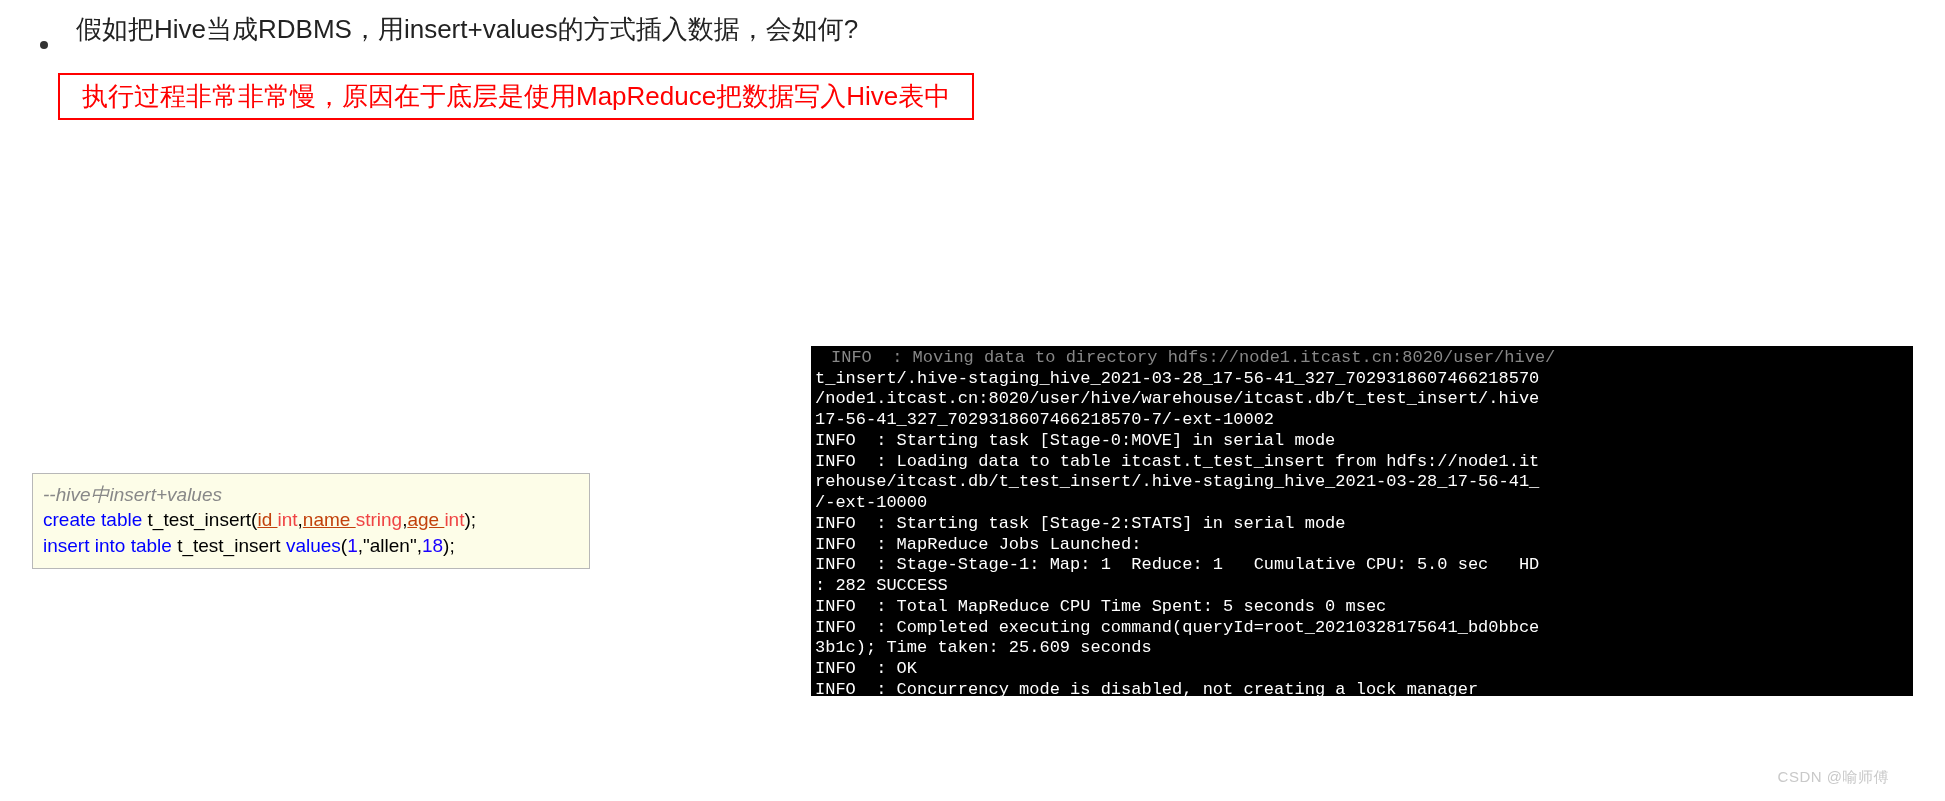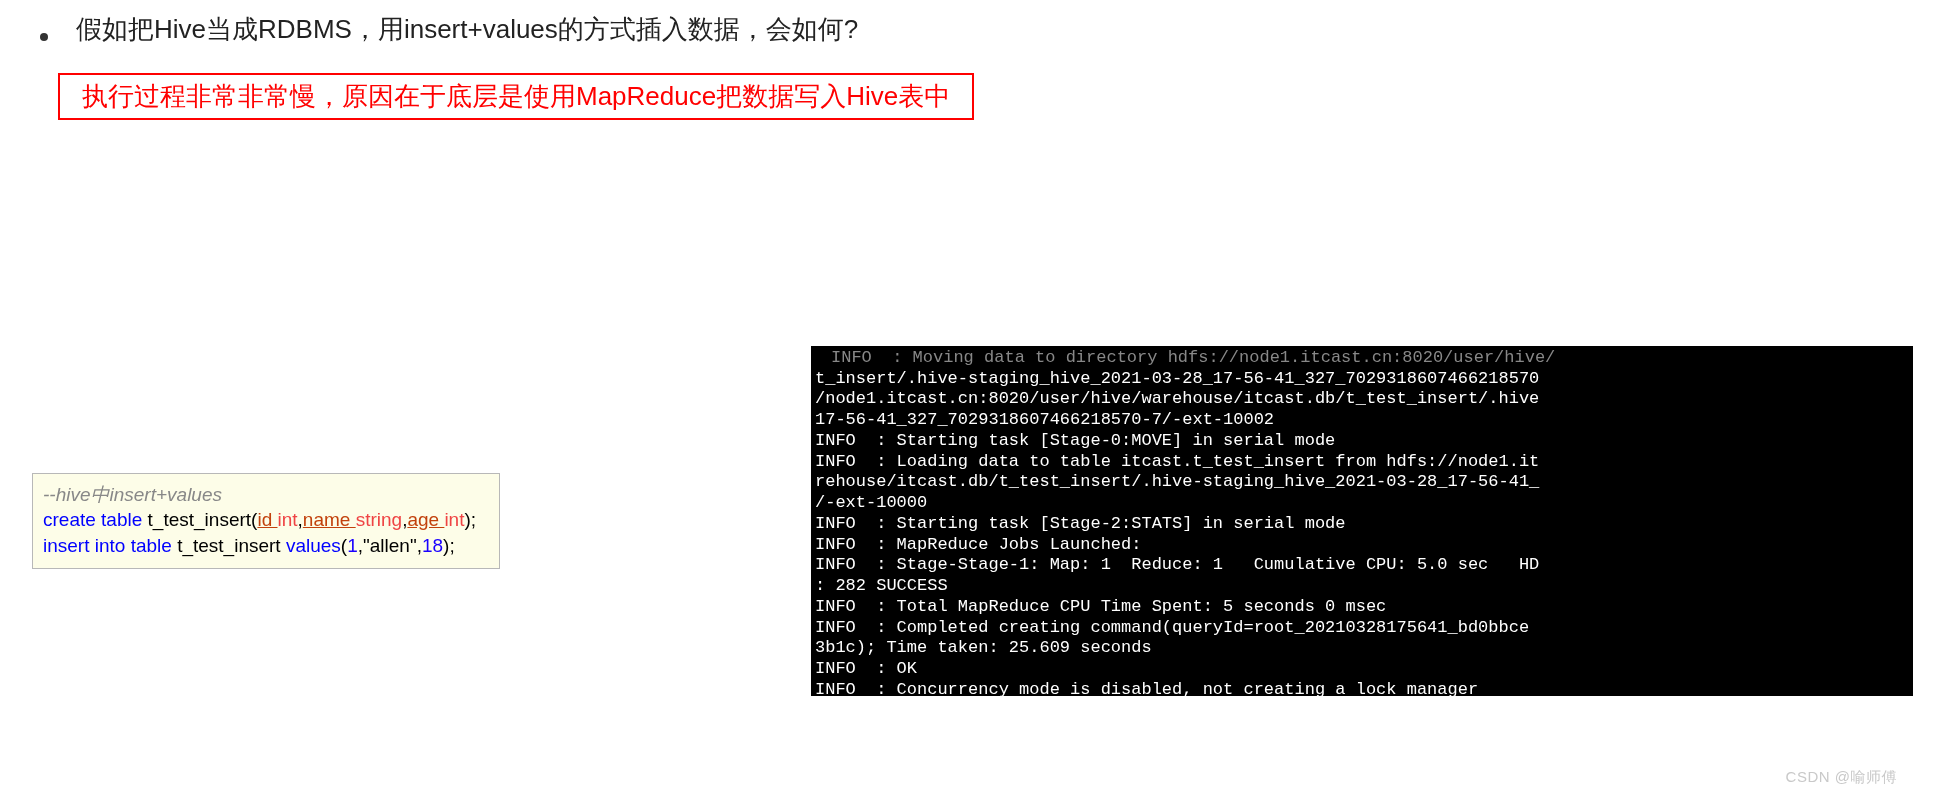--- a/index.html
+++ b/index.html
@@ -9,21 +9,21 @@
     font-family: "Microsoft YaHei", "PingFang SC", sans-serif;
     background: #ffffff;
     position: relative;
     overflow: hidden;
   }
   .bullets {
     padding: 10px 40px 0 40px;
   }
   .bullet-row {
     display: flex;
-    align-items: center;
+    align-items: flex-end;
     margin-bottom: 18px;
   }
   .bullet-dot {
     width: 8px;
     height: 8px;
     background: #333;
     border-radius: 50%;
     margin-top: 14px;
     margin-right: 28px;
     flex-shrink: 0;
@@ -47,21 +47,21 @@
     left: 0;
     right: 0;
     bottom: 0;
     height: 520px;
     padding: 0 32px 40px 32px;
     display: flex;
     align-items: center;
     justify-content: space-between;
   }
   .code-box {
-    width: 468px;
+    width: 558px;
     border: 1px solid #b8b8b8;
     background: #fdfde8;
     padding: 8px 10px 10px 10px;
     font-size: 19px;
     line-height: 1.35;
     font-family: Arial, sans-serif;
   }
   .code-comment { color: #888; font-style: italic; }
   .code-kw { color: #0000ff; }
   .code-ident { color: #000; text-align: right; }
@@ -78,21 +78,21 @@
     font-size: 17px;
     line-height: 1.22;
     padding: 2px 4px;
     white-space: pre;
     position: relative;
     overflow: hidden;
   }
   .term-cut { color:#888;margin-left:16px; }
   .watermark {
     position: absolute;
-    right: 48px;
+    right: 56px;
     bottom: 14px;
     font-size: 15px;
     color: #c9c9c9;
     font-family: Arial, sans-serif;
     letter-spacing: 0.5px;
   }
 </style>
 </head>
 <body>
 
@@ -121,21 +121,21 @@
 <span>17-56-41_327_7029318607466218570-7/-ext-10002</span>
 <span>INFO  : Starting task [Stage-0:MOVE] in serial mode</span>
 <span>INFO  : Loading data to table itcast.t_test_insert from hdfs://node1.it</span>
 <span>rehouse/itcast.db/t_test_insert/.hive-staging_hive_2021-03-28_17-56-41_</span>
 <span>/-ext-10000</span>
 <span>INFO  : Starting task [Stage-2:STATS] in serial mode</span>
 <span>INFO  : MapReduce Jobs Launched:</span>
 <span>INFO  : Stage-Stage-1: Map: 1  Reduce: 1   Cumulative CPU: 5.0 sec   HD</span>
 <span>: 282 SUCCESS</span>
 <span>INFO  : Total MapReduce CPU Time Spent: 5 seconds 0 msec</span>
-<span>INFO  : Completed creating command(queryId=root_20210328175641_bd0bbce</span>
+<span>INFO  : Completed executing command(queryId=root_20210328175641_bd0bbce</span>
 <span>3b1c); Time taken: 25.609 seconds</span>
 <span>INFO  : OK</span>
 <span>INFO  : Concurrency mode is disabled, not creating a lock manager</span>
 
 </div>
 </div>
 
 <div class="watermark">CSDN @喻师傅</div>
 
 </body></html>

